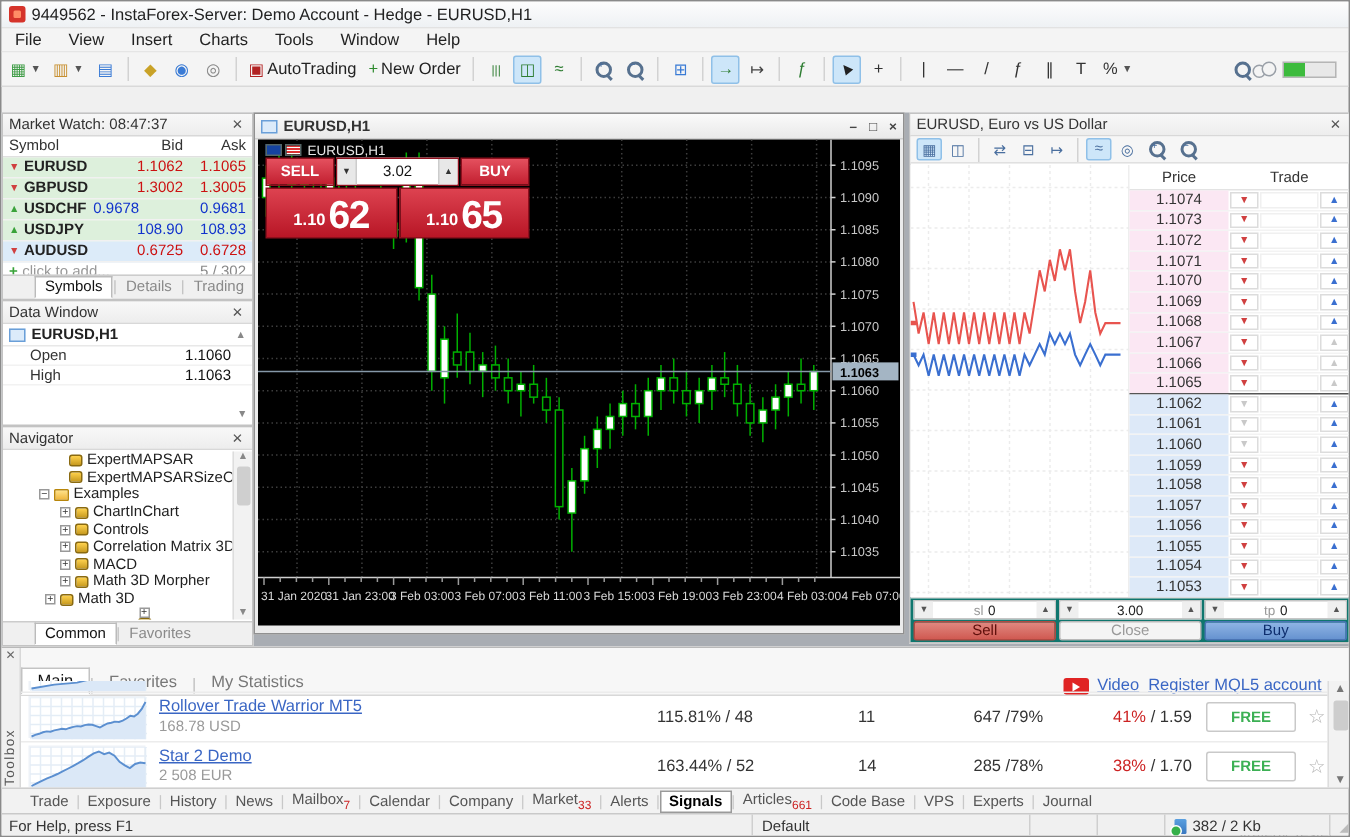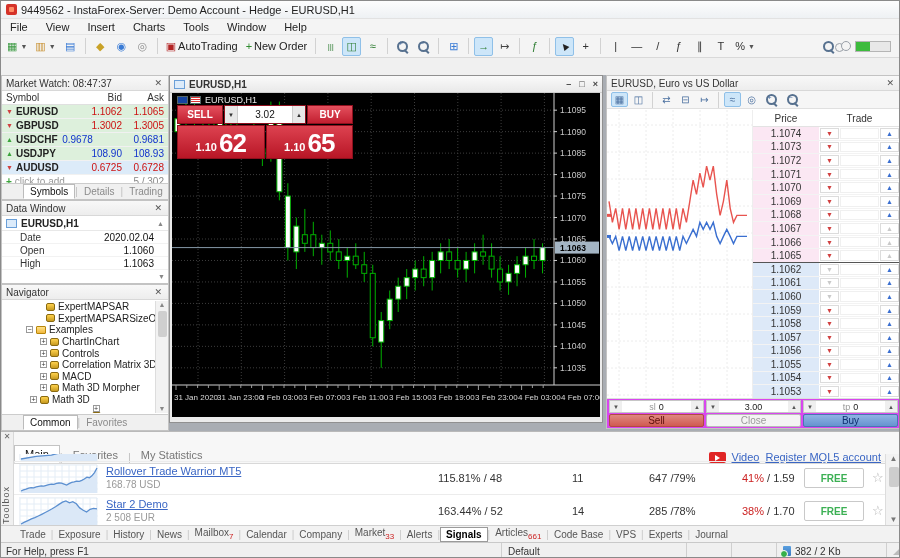--- a/index.html
+++ b/index.html
@@ -88,21 +88,21 @@
   .domhdr .hp{width:66px;text-align:center;}
   .domhdr .ht{flex:1;text-align:center;}
   .ladrow{display:flex;height:13.6px;align-items:stretch;border-bottom:1px solid #f3f3f3;}
   .ladrow .price{width:66px;display:flex;align-items:center;justify-content:center;color:#333;}
   .ladrow.ask .price{background:#fbe7f3;}
   .ladrow.bid .price{background:#dde9f8;}
   .ladrow.spread{border-bottom:1px solid #555;}
   .ladbtn{width:19px;margin:1px;border:1px solid #dcdcdc;background:#fff;display:flex;align-items:center;justify-content:center;font-size:7px;}
   .ladmid{flex:1;border:1px solid #f0f0f0;margin:1px 0;}
   .c-red{color:#d04040;} .c-blue{color:#3a6fd0;} .c-grey{color:#c9c9c9;}
-  .domfoot{position:absolute;left:0;right:0;bottom:0;height:30px;border-top:1px solid #ddd;background:#d946ef;padding:1px 2px;}
+  .domfoot{position:absolute;left:0;right:0;bottom:0;height:30px;border-top:1px solid #ddd;background:#0f766e;padding:1px 2px;}
   .spinrow{display:flex;gap:2px;height:13px;}
   .spin{flex:1;display:flex;border:1px solid #c6c6c6;background:#fff;font-size:9px;}
   .spin .sb{width:12px;display:flex;align-items:center;justify-content:center;font-size:6px;color:#555;background:#efefef;}
   .spin .sv{flex:1;display:flex;align-items:center;justify-content:center;gap:3px;color:#222;}
   .spin .sv .lab{color:#999;}
   .btnrow{display:flex;gap:2px;height:13px;margin-top:1px;}
   .dombtn{flex:1;display:flex;align-items:center;justify-content:center;font-size:10px;border:1px solid #b9b9b9;border-radius:2px;}
   .dombtn.sell{background:linear-gradient(#e08880,#d05a52);color:#5f0e0a;border-color:#b04a42;}
   .dombtn.close{background:#f4f4f4;color:#9a9a9a;}
   .dombtn.buy{background:linear-gradient(#8fb4e4,#6693d0);color:#0e2e6e;border-color:#4a74b4;}
@@ -338,24 +338,20 @@
     <div class="phdr">
       <span>Data Window</span>
       <span class="x">✕</span>
     </div>
     <div class="dwsym">
       <span class="cwicon"></span>
       <span>EURUSD,H1</span>
       <span style="margin-left:auto;color:#888;font-size:7px;">▲</span>
     </div>
     <div id="dwrows">
-        <div class="dwrow">
-          <span class="k">Date</span>
-          <span class="v">2020.02.04</span>
-        </div>
         <div class="dwrow">
           <span class="k">Open</span>
           <span class="v">1.1060</span>
         </div>
         <div class="dwrow">
           <span class="k">High</span>
           <span class="v">1.1063</span>
         </div>
       </div>
     <span style="position:absolute;right:3px;bottom:3px;color:#888;font-size:7px;">▼</span>

